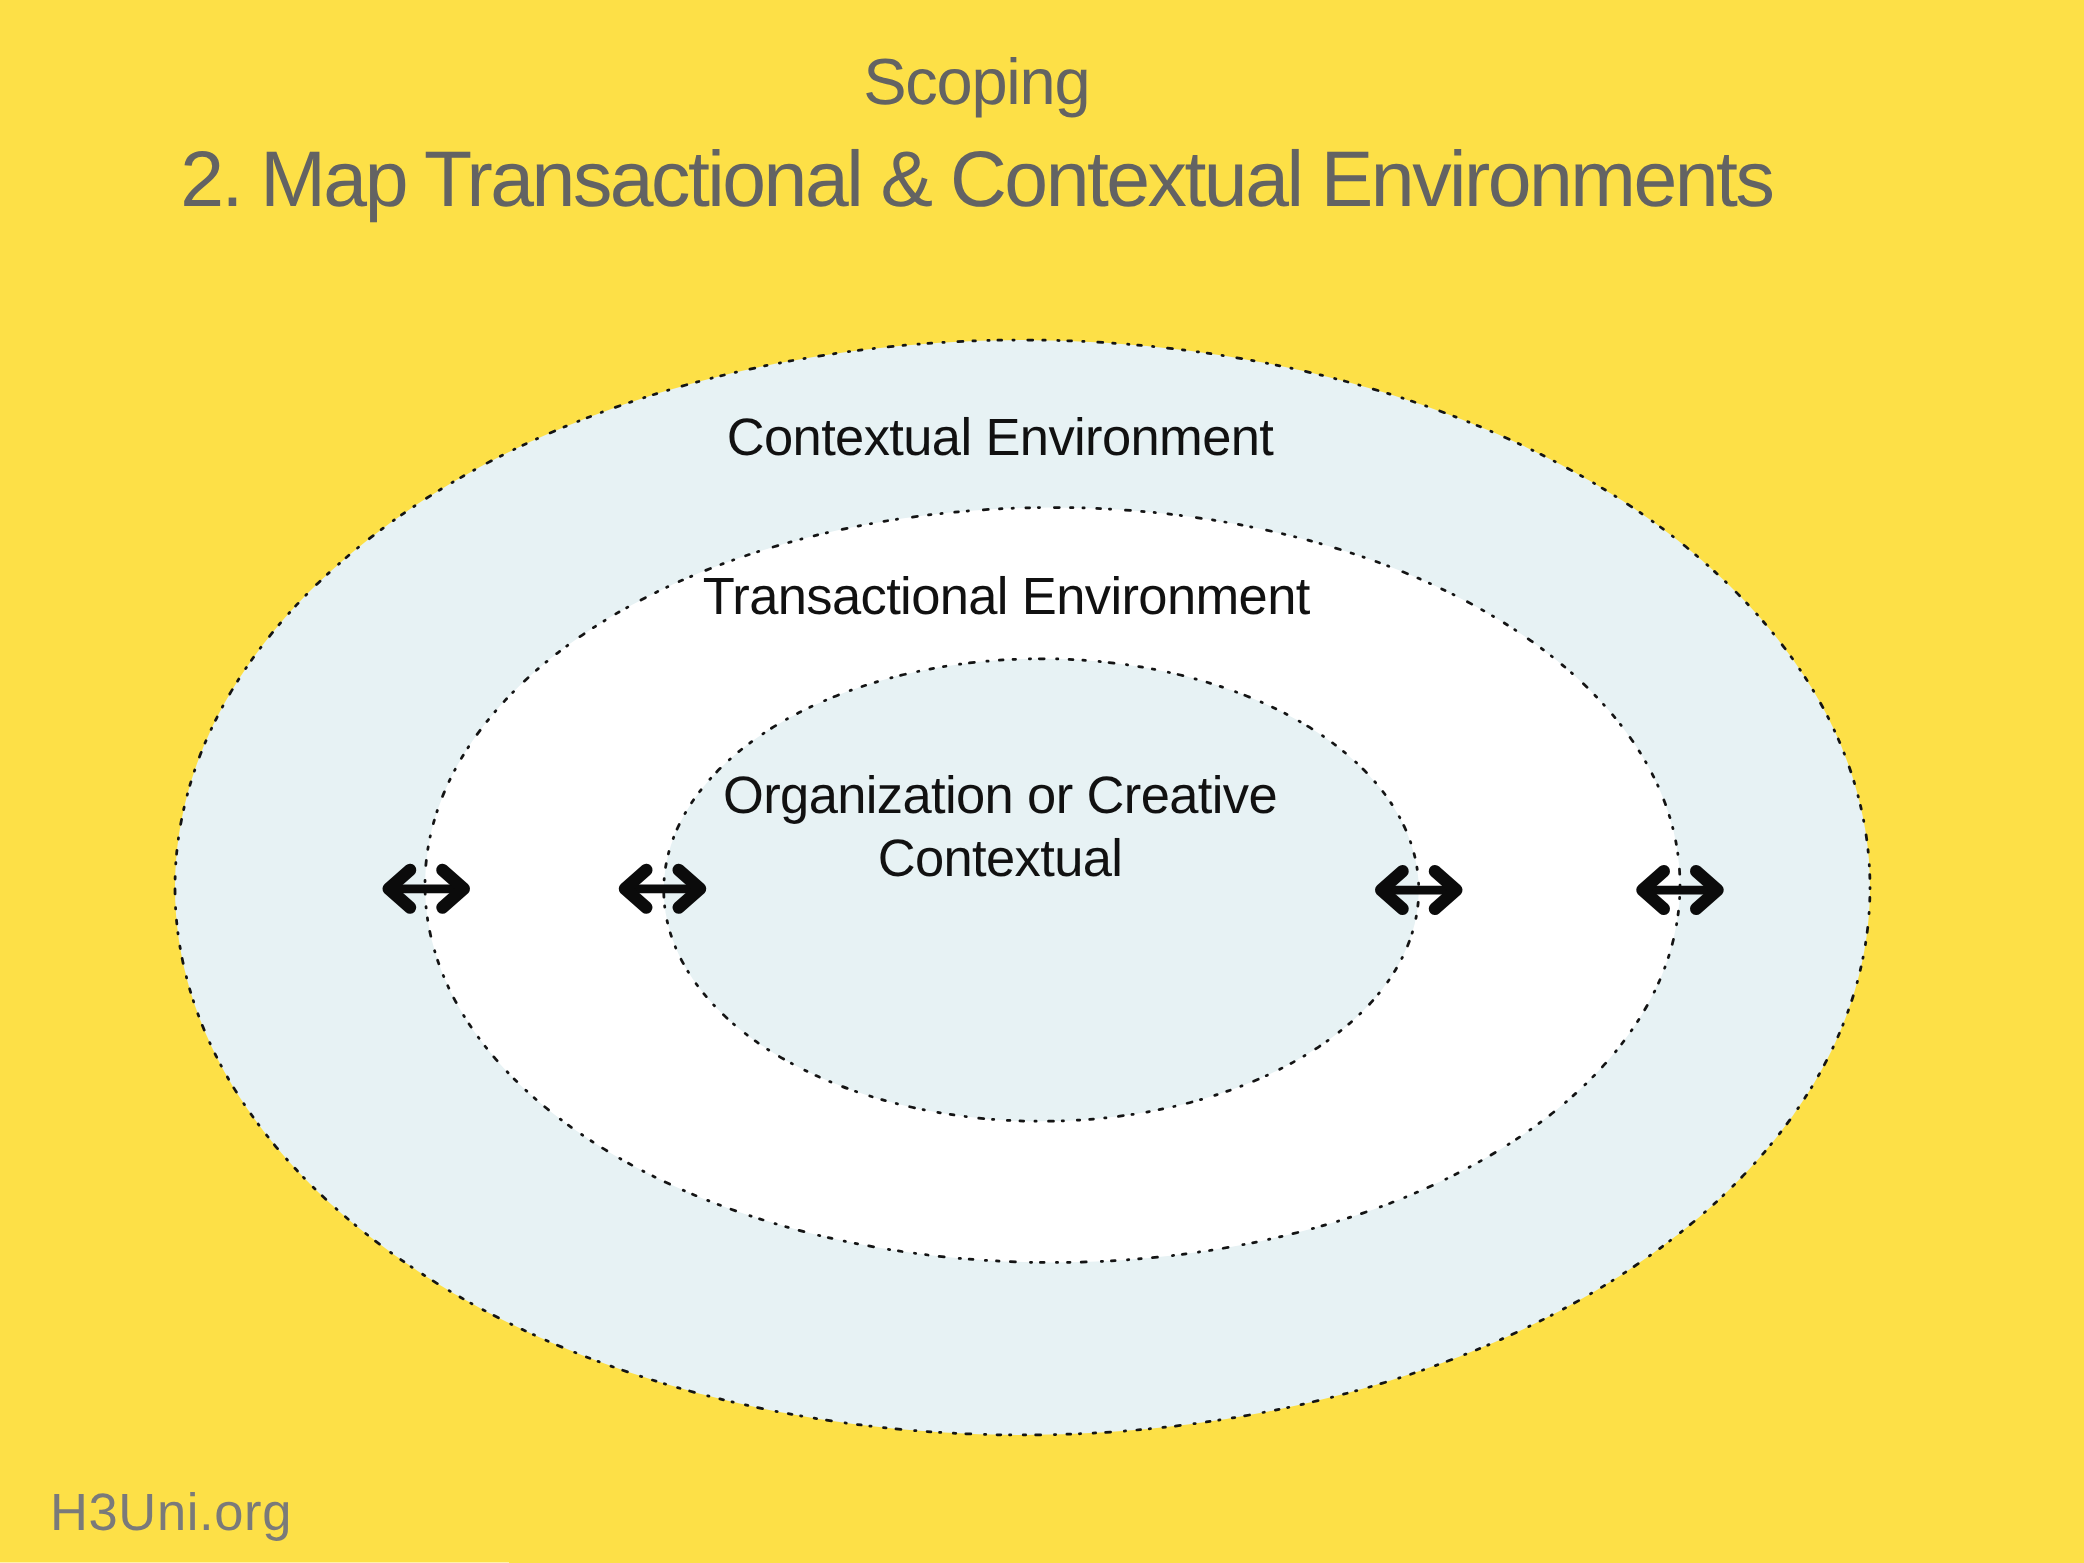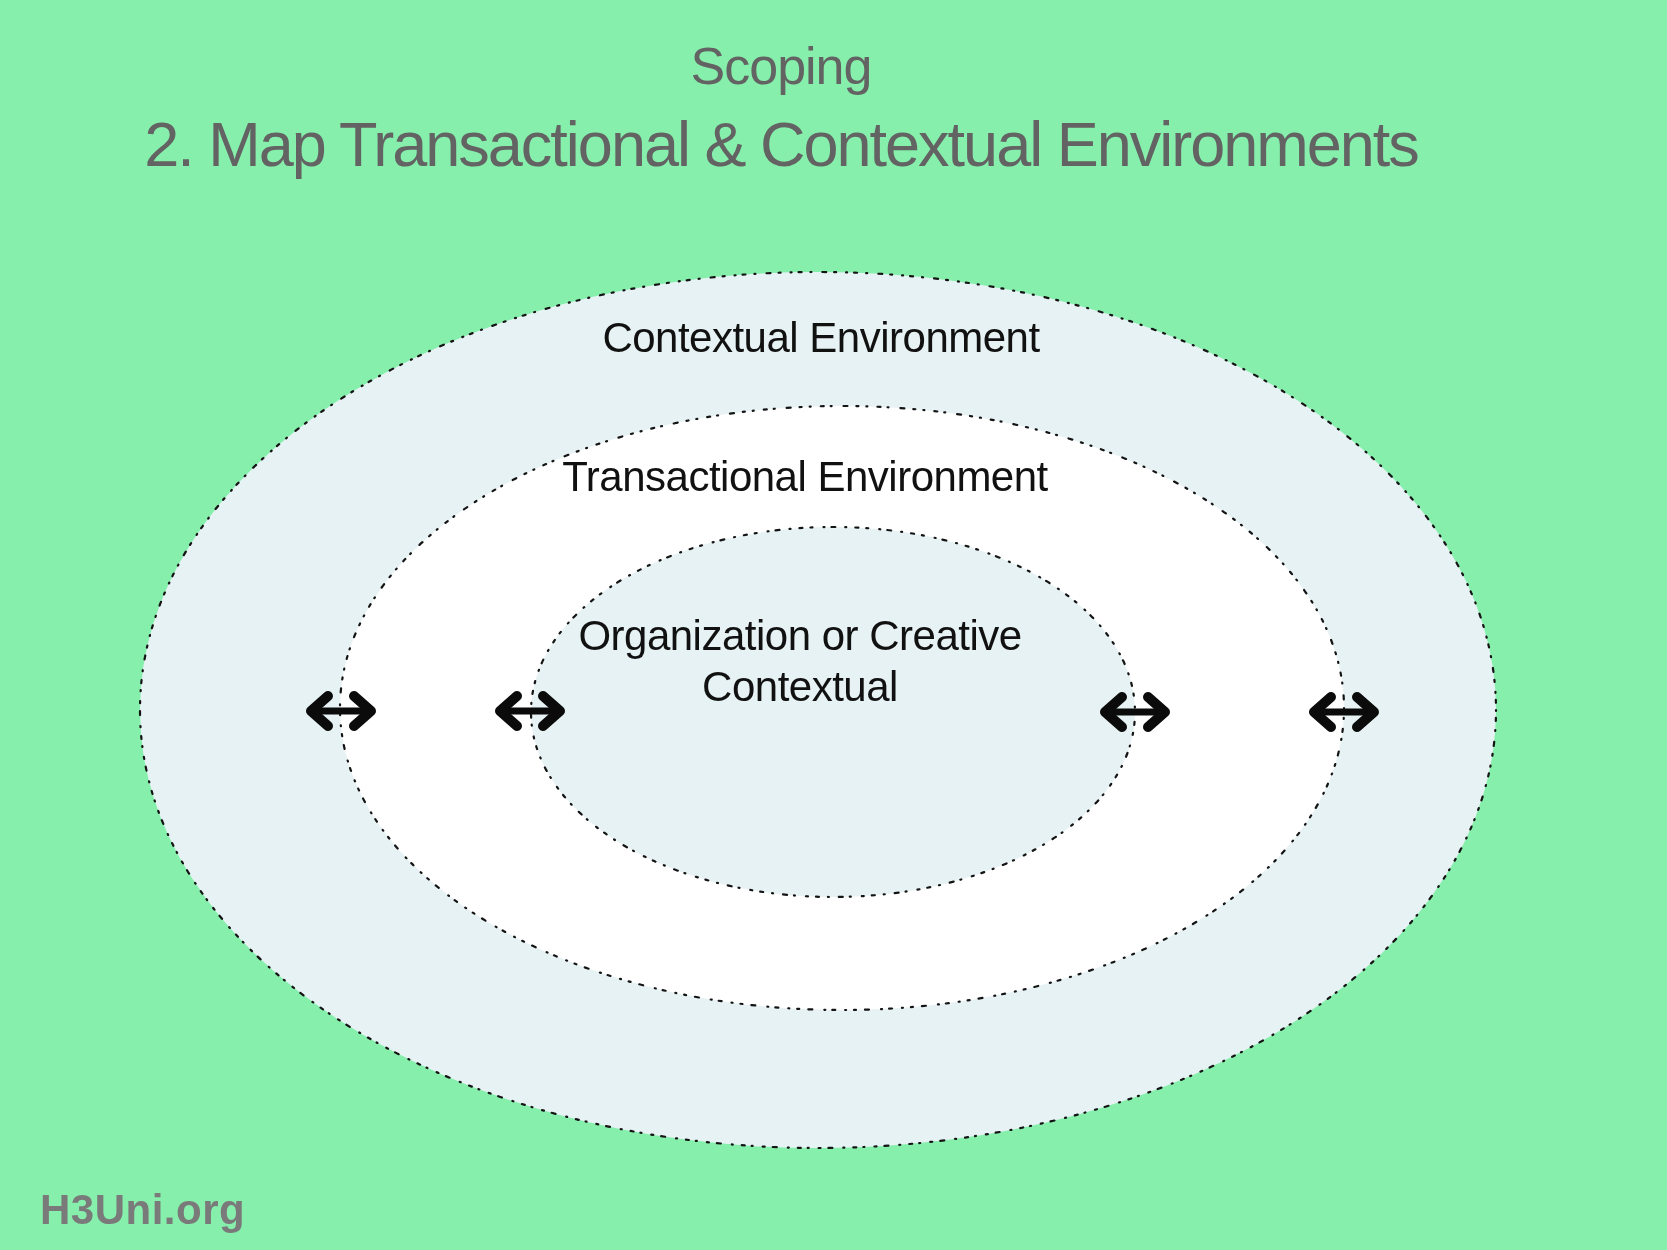--- a/index.html
+++ b/index.html
@@ -5,21 +5,21 @@
   html, body {
     margin: 0;
     padding: 0;
     background: #ffffff;
     font-family: "Liberation Sans", sans-serif;
   }
   .slide {
     position: relative;
     width: 1667px;
     height: 1250px;
-    background: #86efac;
+    background: #fde047;
     overflow: hidden;
   }
   .title-block {
     position: absolute;
     left: 0;
     top: 40px;
     width: 1562px;
     text-align: center;
     color: #636363;
   }
@@ -47,21 +47,21 @@
     color: #111111;
     font-size: 42px;
     letter-spacing: -0.5px;
     white-space: nowrap;
   }
   .footer-logo {
     position: absolute;
     left: 40px;
     top: 1186px;
     font-size: 42px;
-    font-weight: 700;
+    font-weight: 400;
     color: #7a7a7a;
     letter-spacing: 0.5px;
   }
 </style>
 </head>
 <body>
 
 <div class="slide">
 
   <div class="title-block">
@@ -92,21 +92,21 @@
       <path d="M 1122 697 L 1105 712 L 1122 727" stroke-width="10"></path>
       <path d="M 1148 697 L 1165 712 L 1148 727" stroke-width="10"></path>
     </g>
     <g stroke="#0b0b0b" fill="none" stroke-linecap="round" stroke-linejoin="round">
       <path d="M 1318 712 L 1370 712" stroke-width="7"></path>
       <path d="M 1331 697 L 1314 712 L 1331 727" stroke-width="10"></path>
       <path d="M 1357 697 L 1374 712 L 1357 727" stroke-width="10"></path>
     </g>
   </svg>
 
-  <div class="ring-label" style="left:800px; top:314px;margin-left:21px;">Contextual Environment</div>
+  <div class="ring-label" style="left:800px; top:326px;">Contextual Environment</div>
 
   <div class="ring-label" style="left:800px; top:612px;">Organization or Creative</div>
 
   <div class="ring-label" style="left:805px; top:453px;">Transactional Environment</div>
 
   <div class="ring-label" style="left:800px; top:663px;">Contextual</div>
 
   <div class="footer-logo">H3Uni.org</div>
 
 </div>

